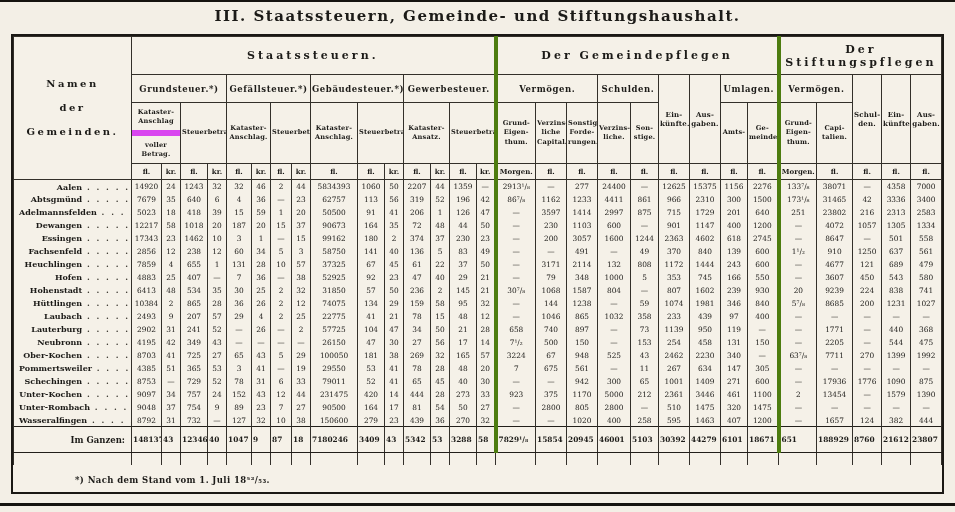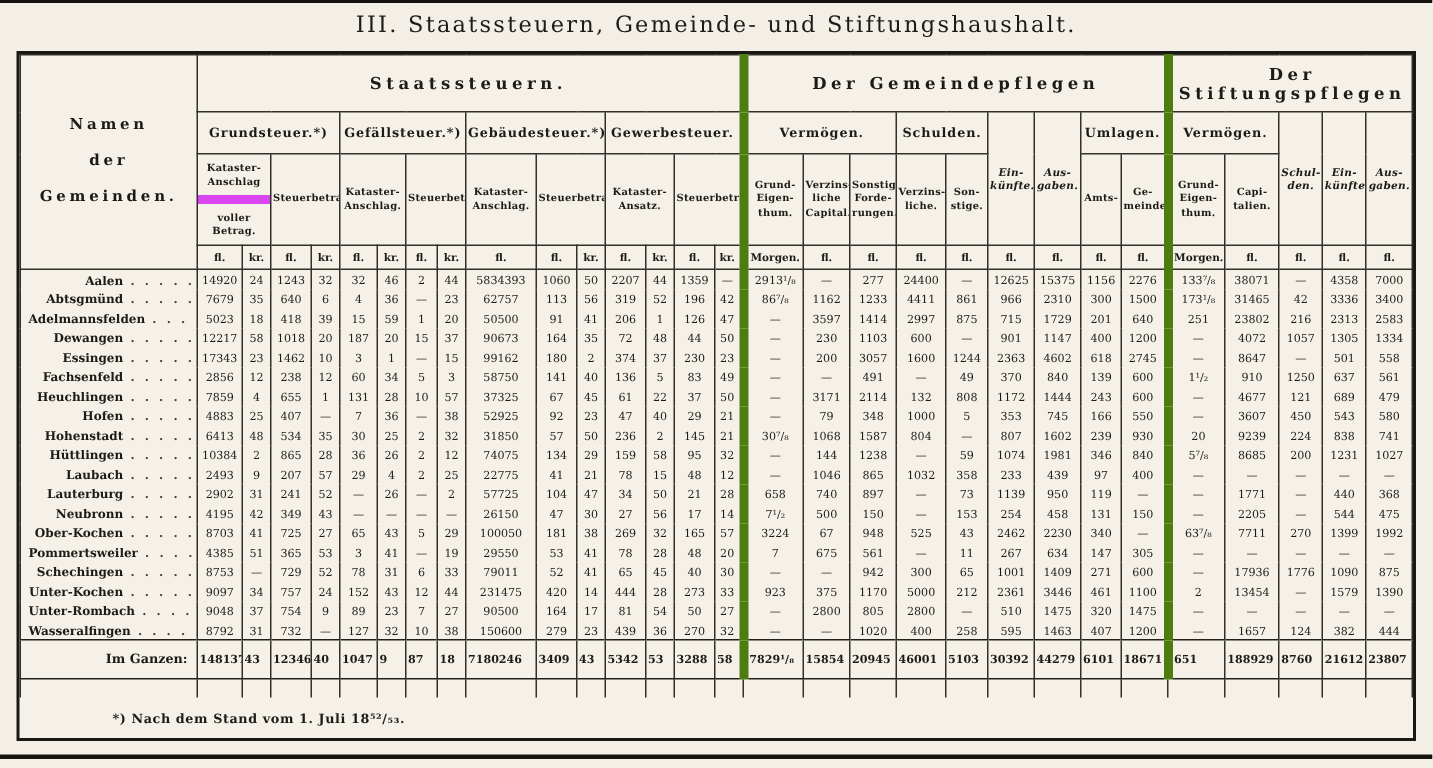--- a/index.html
+++ b/index.html
@@ -6,51 +6,51 @@
   body{
     width:955px;height:512px;position:relative;overflow:hidden;
     background:#f3efe6;
     font-family:"DejaVu Serif","Liberation Serif",serif;
     color:#1c1b18;
   }
   .edge-top{position:absolute;top:0;left:0;width:100%;height:2px;background:#15130f;}
   .edge-bottom{position:absolute;top:503px;left:0;width:100%;height:3px;background:#15130f;}
   .title{
     position:absolute;top:7px;left:0;width:100%;text-align:center;
-    font-size:15px;font-weight:normal;letter-spacing:1.5px;
+    font-size:15px;font-weight:bold;letter-spacing:1.5px;
   }
   .frame{
     position:absolute;top:34px;left:11px;width:929px;height:456px;
     border:2.5px solid #1a1814;background:#f5f1e8;
   }
   table{border-collapse:collapse;table-layout:fixed;width:100%;}
   th,td{border:1px solid #33302a;overflow:hidden;padding:0 1px;box-sizing:border-box;}
   thead th{font-weight:bold;text-align:center;vertical-align:middle;white-space:pre-line;}
   tr.r1{height:38px;}
   tr.r1 .g{font-size:11px;letter-spacing:3px;margin-top:32px;}
   .corner{font-size:10px;letter-spacing:2.5px;line-height:2.4;font-weight:bold;}
   tr.r2 th{height:28px;font-size:8.5px;letter-spacing:.6px;}
-  tr.r2 th.tall{font-size:7px;letter-spacing:.2px;line-height:1.3;font-style:italic;}
+  tr.r2 th.tall{font-size:7px;letter-spacing:.2px;line-height:1.3;}
   tr.r3 th{height:52px;font-size:6.6px;line-height:1.45;letter-spacing:.2px;}
   tr.r4 th{height:16px;font-size:7px;}
   .split{padding:0;}
   .split span{display:block;line-height:1.3;padding:5px 0;}
   .split .split2{border-top:6px solid #d946ef;}
   tbody th.name{
     text-align:right;font-size:8px;font-weight:bold;padding-left:5px;
     border-top:none;border-bottom:none;white-space:nowrap;
   }
   tbody th.name::after{content:" . . . . .";letter-spacing:2px;color:#3a372f;}
   tbody td{
     border-top:none;border-bottom:none;
     font-size:7.4px;text-align:center;vertical-align:middle;
     font-family:"DejaVu Serif","Liberation Serif",serif;
   }
   tr.body{height:13px;}
-  .sepL{border-left:6px solid #4d7c0f;}
+  .sepL{border-left:4px solid #4d7c0f;}
   tr.total-row th,tr.total-row td{
     border-top:1.5px solid #221f1a;border-bottom:1.5px solid #221f1a;height:26px;font-weight:bold;
   }
   tr.total-row th{text-align:right;font-size:8.5px;font-weight:bold;padding-right:6px;border-left:1px solid #33302a;}
   tr.total-row td{font-size:7.4px;}
   tr.spacer td{height:12px;border-top:none;border-bottom:none;}
   tr.spacer td.noline{border-left:1px solid #33302a;}
   .footnote{
     position:absolute;left:62px;bottom:7px;
     font-size:8.5px;font-weight:bold;letter-spacing:.4px;

